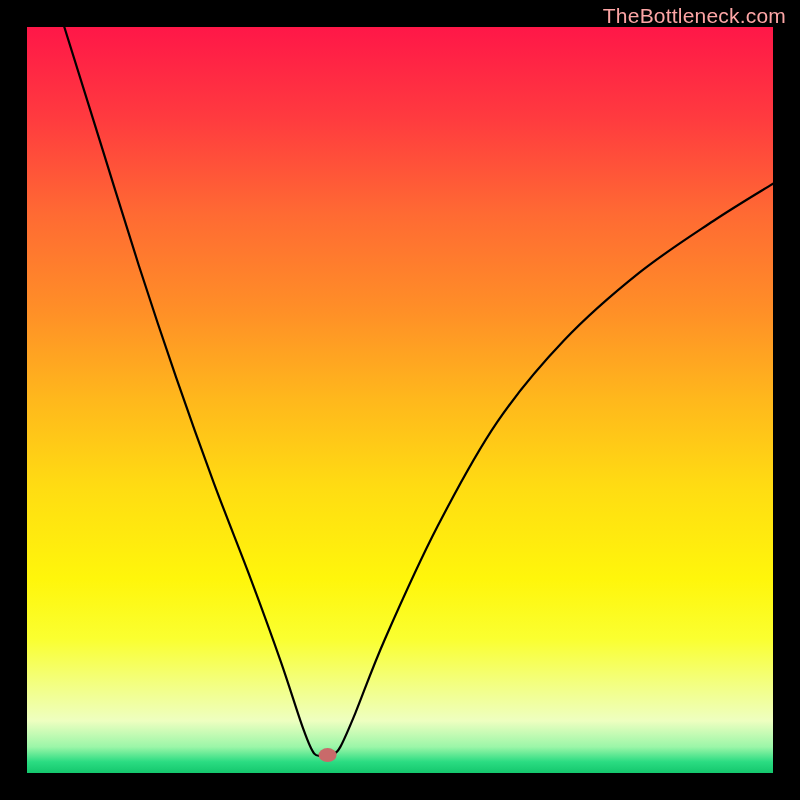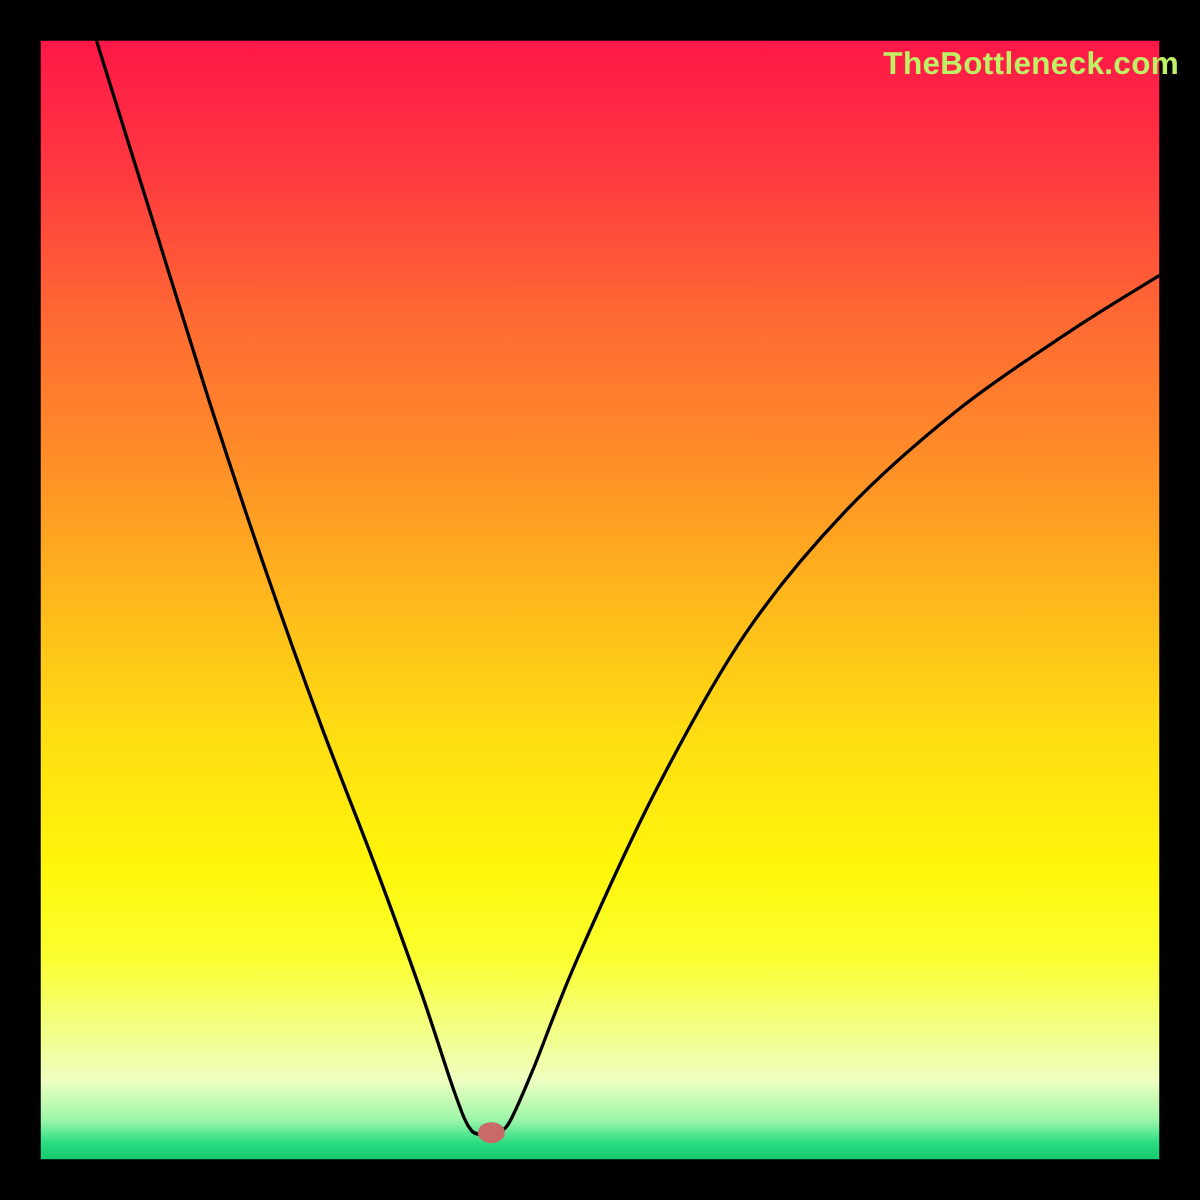--- a/index.html
+++ b/index.html
@@ -16,26 +16,25 @@
     left: 27px;
     top: 27px;
     width: 746px;
     height: 746px;
     background: #000;
   }
   .watermark {
     position: absolute;
     top: 4px;
     right: 14px;
-    color: #bef264;
+    color: #fca5a5;
     font-size: 21px;
-    font-weight: 700;
+    font-weight: 400;
     letter-spacing: 0.2px;
     z-index: 5;
-    margin-top: 27px;
   }
   svg {
     position: absolute;
     left: 0;
     top: 0;
   }
 </style>
 </head>
 <body>
 

